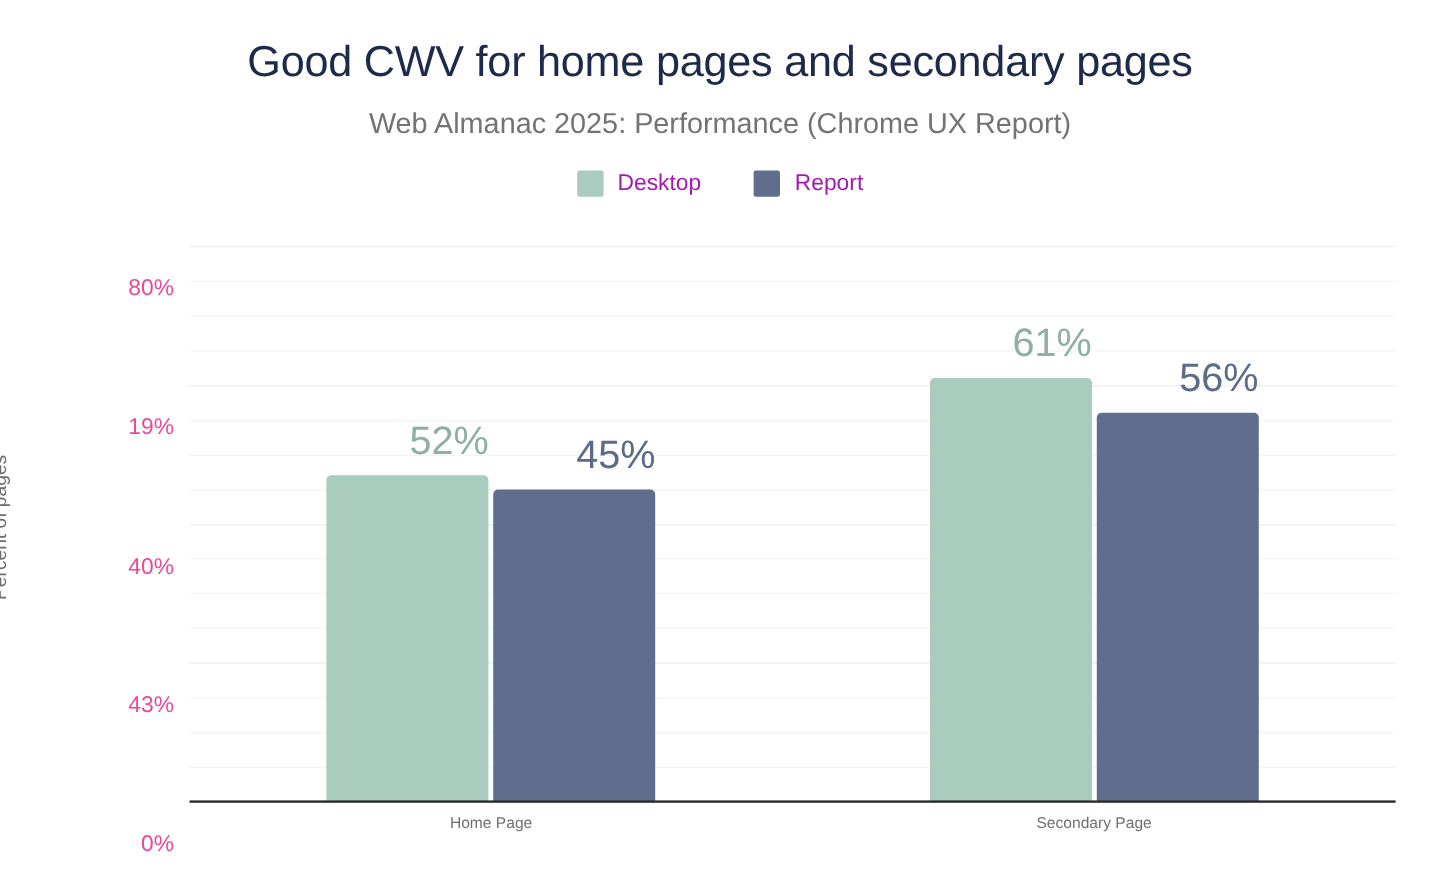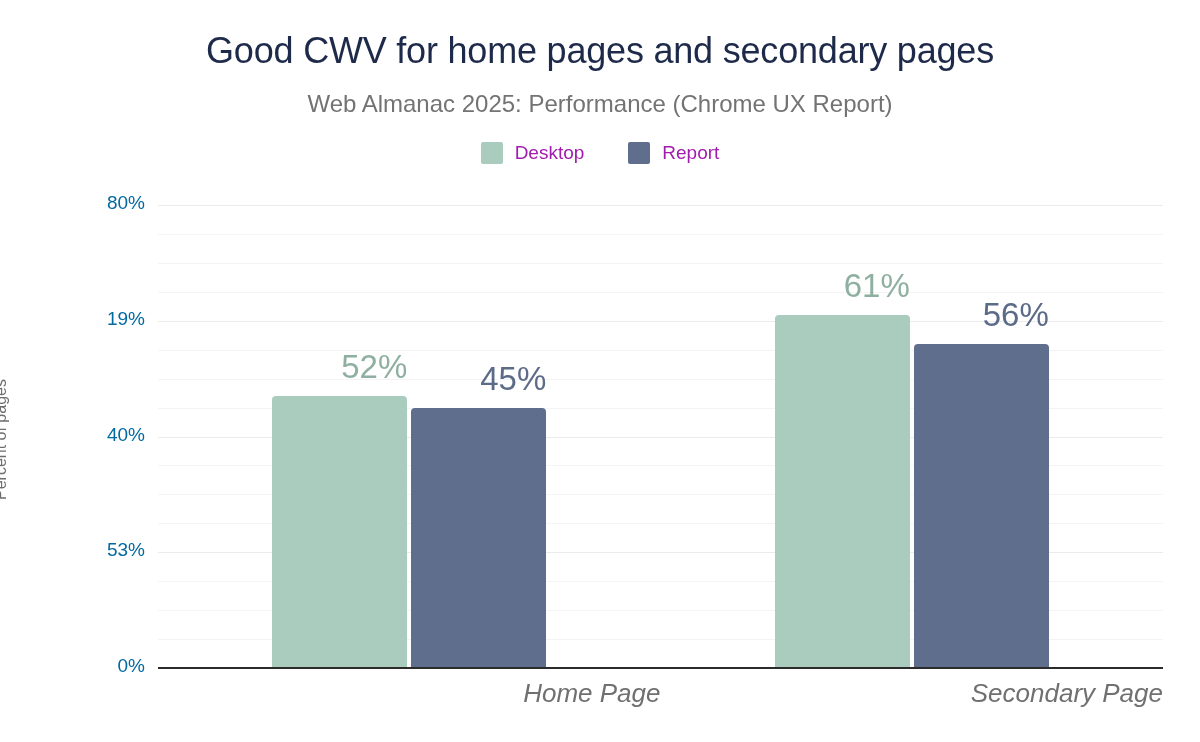--- a/index.html
+++ b/index.html
@@ -97,23 +97,24 @@
     width: 1005px;
     height: 2px;
     background: #2b2b2b;
   }
 
   
   .y-tick-label {
     position: absolute;
     right: 1182px;      
     font-size: 19px;
-    color: #0369a1;
+    color: #ec4899;
     text-align: right;
     white-space: nowrap;
+    margin-top: 38px;
   }
   .y-axis-title {
     position: absolute;
     left: -8px;
     top: 500px;
     font-size: 16px;
     color: #6e6e6e;
     transform: rotate(-90deg);
     transform-origin: left top;
     white-space: nowrap;
@@ -130,25 +131,24 @@
     font-size: 33px;
     font-weight: normal;
     text-align: right;
     white-space: nowrap;
   }
 
   
   .x-tick-label {
     position: absolute;
     top: 678px;
-    font-size: 26px;
+    font-size: 13px;
     color: #707070;
-    text-align: right;
-    white-space: nowrap;
-    font-style: italic;
+    text-align: center;
+    white-space: nowrap;
   }
 </style>
 </head>
 <body>
 
 <div id="chart-root">
 
   <div class="chart-title">Good CWV for home pages and secondary pages</div>
 
   <div class="chart-subtitle">Web Almanac 2025: Performance (Chrome UX Report)</div>
@@ -161,21 +161,21 @@
     <div class="legend-item">
       <span class="legend-swatch" style="background: rgb(95, 110, 140);"></span>
       <span class="legend-label">Report</span>
     </div>
   </div>
 
   <div class="y-axis-title">Percent of pages</div>
 
   <div id="y-tick-layer">
       <div class="y-tick-label" style="right: auto; left: 40px; width: 105px; top: 655px;">0%</div>
-      <div class="y-tick-label" style="right: auto; left: 40px; width: 105px; top: 539.25px;">53%</div>
+      <div class="y-tick-label" style="right: auto; left: 40px; width: 105px; top: 539.25px;">43%</div>
       <div class="y-tick-label" style="right: auto; left: 40px; width: 105px; top: 423.5px;">40%</div>
       <div class="y-tick-label" style="right: auto; left: 40px; width: 105px; top: 307.75px;">19%</div>
       <div class="y-tick-label" style="right: auto; left: 40px; width: 105px; top: 192px;">80%</div>
     </div>
 
   <div class="plot-area" id="plot-area">
     <div id="grid-layer">
         <div class="gridline" style="top: 434.062px;"></div>
         <div class="gridline" style="top: 405.125px;"></div>
         <div class="gridline" style="top: 376.188px;"></div>

